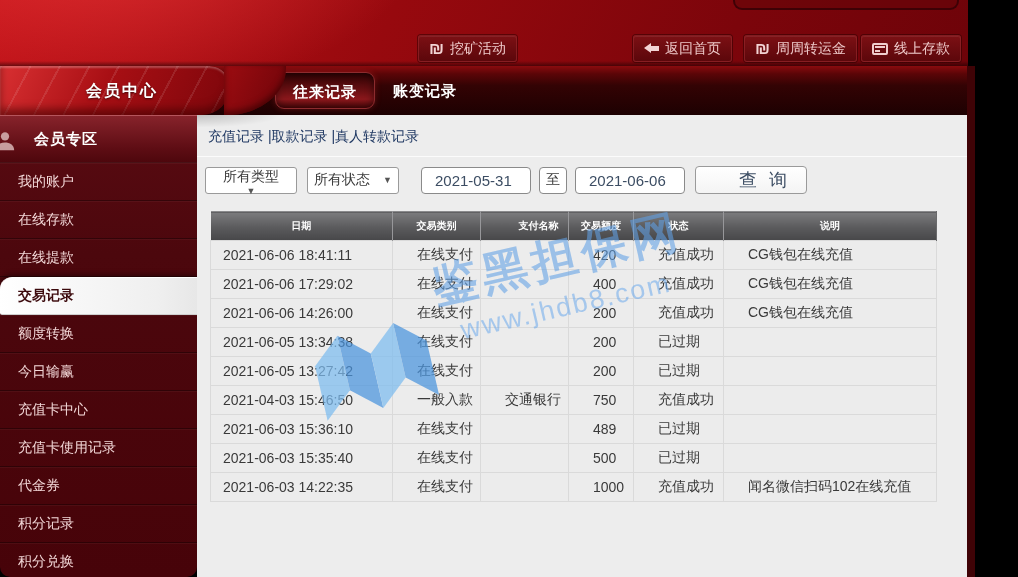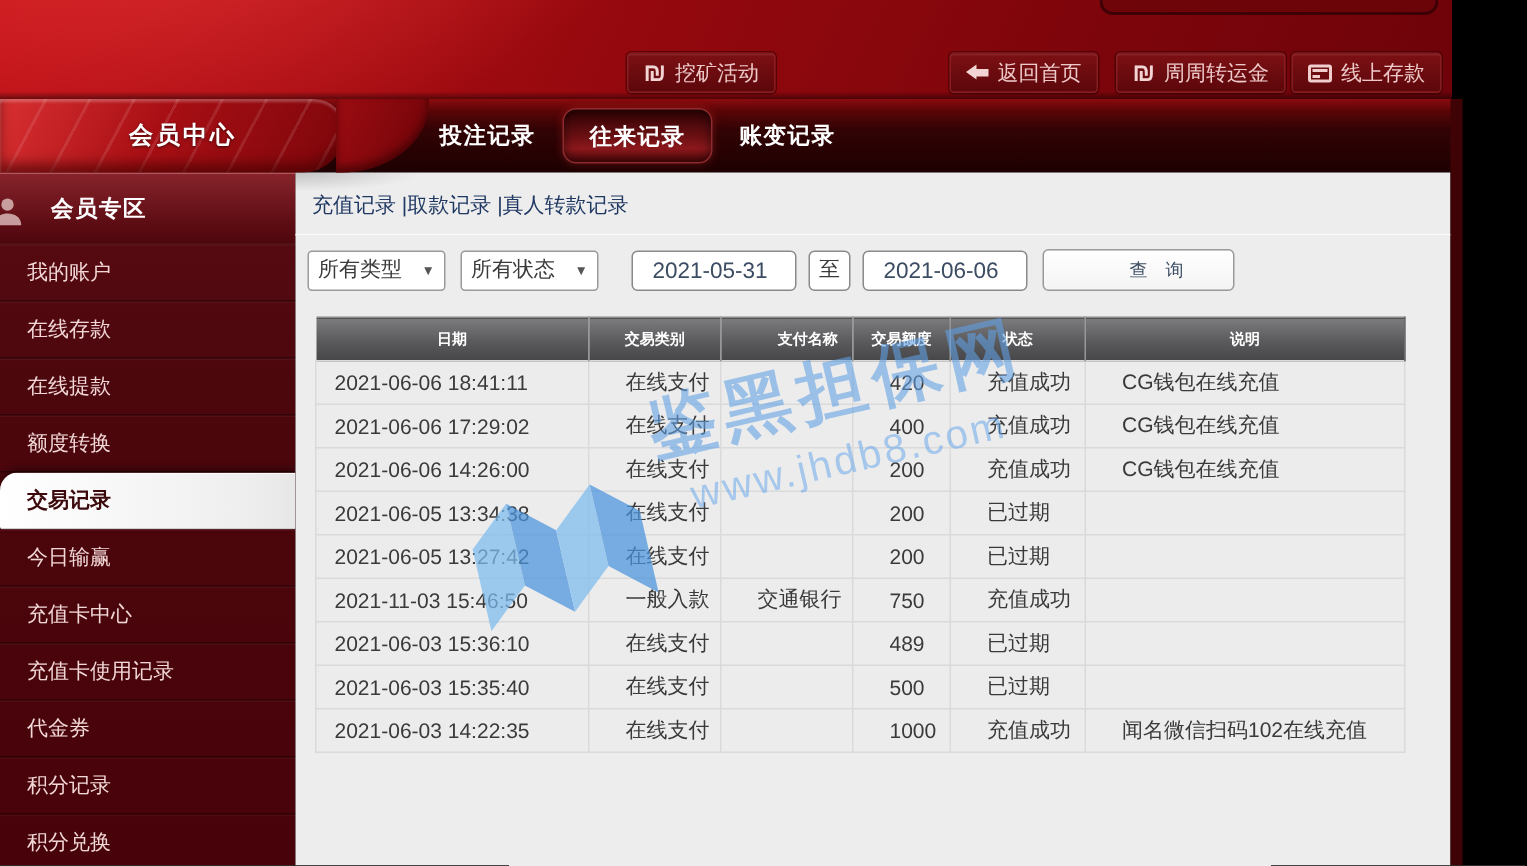--- a/index.html
+++ b/index.html
@@ -65,21 +65,21 @@
     background:linear-gradient(115deg,#9c0c11,#6e0409);
     border-radius:0 0 95% 0; z-index:-1;
     box-shadow:inset 0 -4px 6px rgba(40,0,0,.6);
   }
   .member-title{position:absolute;left:0;top:0;width:200px;height:49px;line-height:49px;
     text-align:center;color:#fff;font-size:16px;font-weight:bold;letter-spacing:2px;
     text-shadow:0 1px 2px rgba(0,0,0,.6);padding-left:44px;}
 
   
   .sidebar{position:absolute;left:0;top:115px;width:197px;height:462px;
-    background:linear-gradient(180deg,#5a0b12 0%,#4c070d 30%,#470309 100%);}
+    background:linear-gradient(180deg,#5a0b12 0%,#4c070d 30%,#470309 100%);border-radius:10px;}
   .side-header{position:relative;height:48px;display:flex;align-items:center;
     padding-left:34px;color:#fff;font-size:15px;font-weight:bold;letter-spacing:1px;
     background:linear-gradient(180deg,#87232b 0%,#5e0d14 70%,#4e070d 100%);
     border-top:1px solid #b5555c;border-bottom:1px solid rgba(0,0,0,.45);}
   .person-ic{position:absolute;left:-7px;top:14px;width:24px;height:22px;opacity:.85;}
   .side-list{display:block;}
   .side-item{height:38px;display:flex;align-items:center;padding-left:18px;
     color:#f2d7d7;font-size:14px;cursor:pointer;
     border-bottom:1px solid rgba(0,0,0,.35);border-top:1px solid rgba(255,255,255,.04);}
   .side-item.active{
@@ -97,28 +97,28 @@
   .sub-links{padding:13px 0 0 11px;font-size:14px;color:#203963;}
   .sublink{cursor:pointer;color:#203963;}
   .sep{color:#203963;}
   .hr-line{height:1px;background:#d6d6d6;margin-top:10px;border-bottom:1px solid #fbfbfb;}
 
   .filter-row{display:flex;align-items:center;margin-top:9px;height:28px;}
   .select{width:92px;height:27px;background:#fff;border:1px solid #9a9a9a;border-radius:3px;
     display:flex;align-items:center;justify-content:space-between;padding:0 6px;
     font-size:14px;color:#3a3a3a;cursor:pointer;}
   .select .caret{font-size:9px;color:#555;}
-  .sel-type{margin-left:8px;} .sel-status{margin-left:10px;}
+  .sel-type{margin-left:8px;flex-direction:column;} .sel-status{margin-left:10px;}
   .date-input{width:110px;height:27px;border:1px solid #8a8a8a;border-radius:4px;background:#fff;
     font-family:inherit;font-size:15px;color:#3c4d63;padding-left:13px;}
   .date-from{margin-left:22px;} .date-to{margin-left:8px;}
   .to-box{margin-left:8px;width:28px;height:27px;border:1px solid #8a8a8a;border-radius:4px;
     background:#fff;display:flex;align-items:center;justify-content:center;font-size:14px;color:#3a3a3a;}
-  .search-btn{margin-left:10px;width:128px;height:28px;border:1px solid #9a9a9a;border-radius:4px;
-    background:linear-gradient(#ffffff,#f4f4f4);font-family:inherit;font-size:12px;color:#3c4d63;
+  .search-btn{margin-left:10px;width:112px;height:28px;border:1px solid #9a9a9a;border-radius:4px;
+    background:linear-gradient(#ffffff,#f4f4f4);font-family:inherit;font-size:18px;color:#3c4d63;
     letter-spacing:12px;text-indent:12px;cursor:pointer;padding-left:24px;}
 
   
   .records-table{margin:17px 0 0 13px;width:726px;border-collapse:collapse;table-layout:fixed;}
   .records-table th{
     background:linear-gradient(180deg,#7b7b7d 0%,#5a5a5c 55%,#474749 100%);
     color:#fff;font-size:10px;font-weight:bold;height:29px;text-align:center;
     border-right:1px solid #97979a;border-top:1px solid #8a8a8c;}
   .records-table th:last-child{border-right:1px solid #6a6a6c;}
   .records-table td{height:29px;background:#ececec;border:1px solid #dadada;
@@ -159,21 +159,20 @@
     </div>
 
     <div class="tb-btn btn-deposit">
       <span class="card-ic"></span>
       <span>线上存款</span>
     </div>
   </div>
 
   <div class="nav-bar">
     <div class="tab-bar">
-        <div class="tab">投注记录</div>
         <div class="tab active">往来记录</div>
         <div class="tab">账变记录</div>
       </div>
   </div>
 
   <div class="member-tab">
     <div class="tail"></div>
     <div class="member-title">会员中心</div>
   </div>
 
@@ -182,22 +181,22 @@
       <svg class="person-ic" viewBox="0 0 24 24">
         <circle cx="12" cy="7" r="4.5" fill="#d9b6b6"></circle>
         <path d="M2 22c0-6 5-8.5 10-8.5s10 2.5 10 8.5z" fill="#d9b6b6"></path>
       </svg>
       <span>会员专区</span>
     </div>
     <nav class="side-list">
         <div class="side-item">我的账户</div>
         <div class="side-item">在线存款</div>
         <div class="side-item">在线提款</div>
+        <div class="side-item active">交易记录</div>
         <div class="side-item">额度转换</div>
-        <div class="side-item active">交易记录</div>
         <div class="side-item">今日输赢</div>
         <div class="side-item">充值卡中心</div>
         <div class="side-item">充值卡使用记录</div>
         <div class="side-item">代金券</div>
         <div class="side-item">积分记录</div>
         <div class="side-item">积分兑换</div>
       </nav>
   </div>
 
   <div class="main-panel">
@@ -266,21 +265,21 @@
           </tr>
           <tr>
             <td class="c0">2021-06-05 13:27:42</td>
             <td class="c1">在线支付</td>
             <td class="c2"></td>
             <td class="c3">200</td>
             <td class="c4">已过期</td>
             <td class="c5"></td>
           </tr>
           <tr>
-            <td class="c0">2021-11-03 15:46:50</td>
+            <td class="c0">2021-04-03 15:46:50</td>
             <td class="c1">一般入款</td>
             <td class="c2">交通银行</td>
             <td class="c3">750</td>
             <td class="c4">充值成功</td>
             <td class="c5"></td>
           </tr>
           <tr>
             <td class="c0">2021-06-03 15:36:10</td>
             <td class="c1">在线支付</td>
             <td class="c2"></td>

